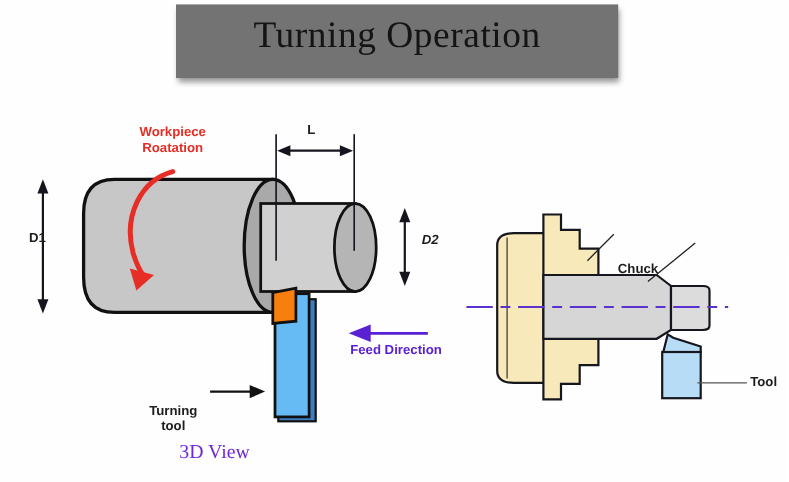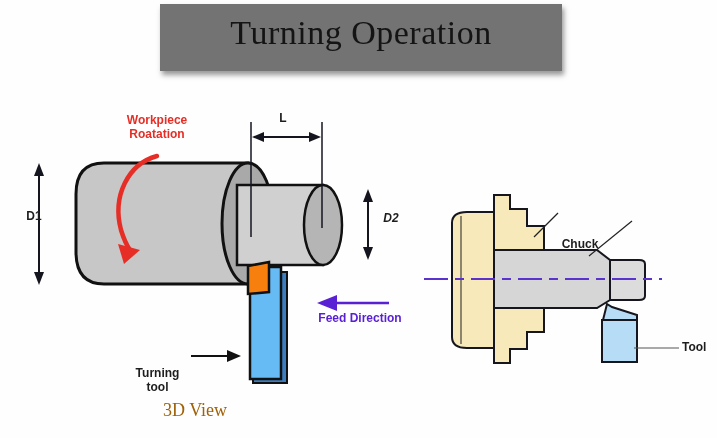--- a/index.html
+++ b/index.html
@@ -16,21 +16,21 @@
     font-family:"Liberation Serif",serif;
     font-size:34px;color:#141414;letter-spacing:0.5px;
   }
   .lbl{
     font-size:12px;font-weight:bold;color:#1d1d1d;
     line-height:1.2;white-space:pre-line;text-align:center;
   }
   .lbl-red{color:#e62e26;}
   .lbl-purple{color:#5a21d4;}
   .caption{
-    font-family:"Liberation Serif",serif;font-size:18px;color:#a16207;
+    font-family:"Liberation Serif",serif;font-size:18px;color:#6d28d9;
     text-align:center;white-space:nowrap;
   }
   svg{position:absolute;left:0;top:0;}
 </style>
 </head>
 <body>
 
 <div id="stage">
 
   <div id="title-box" class="abs">

